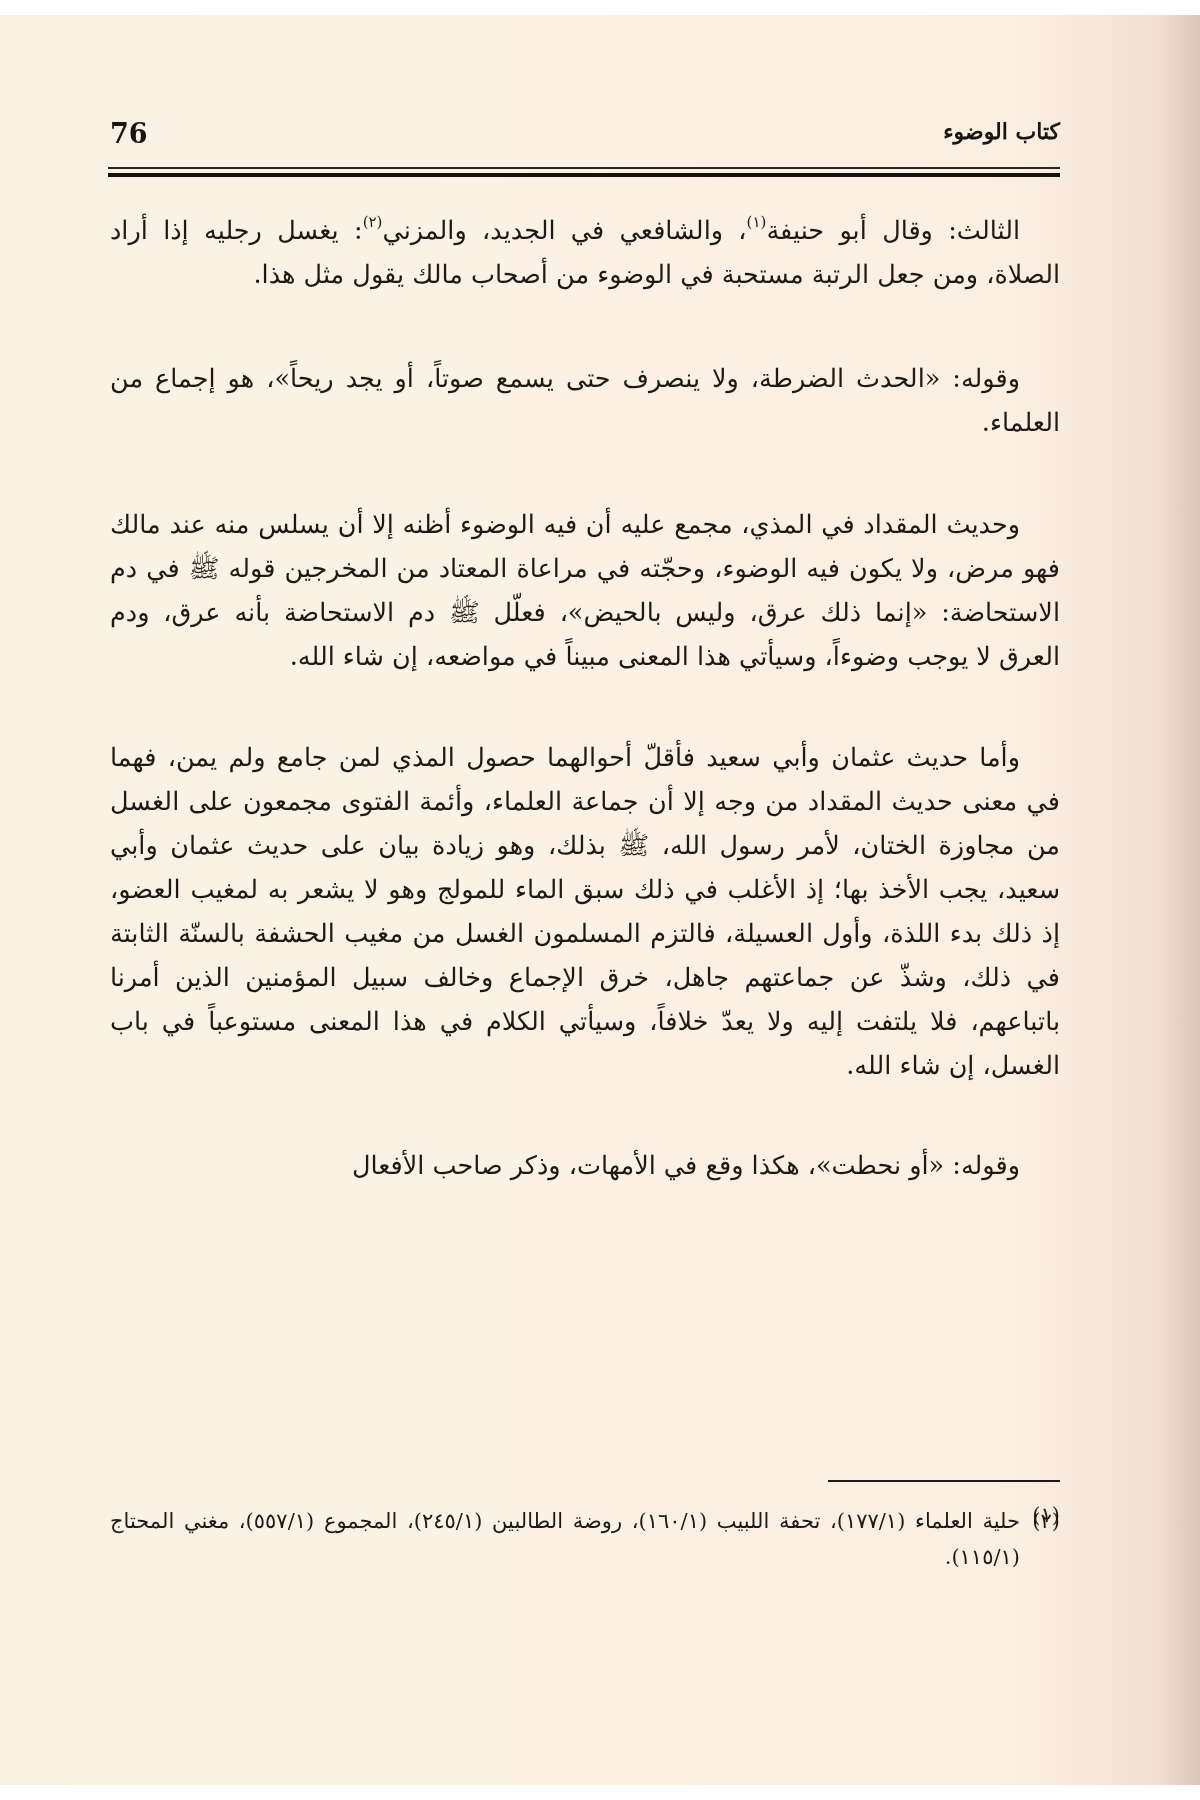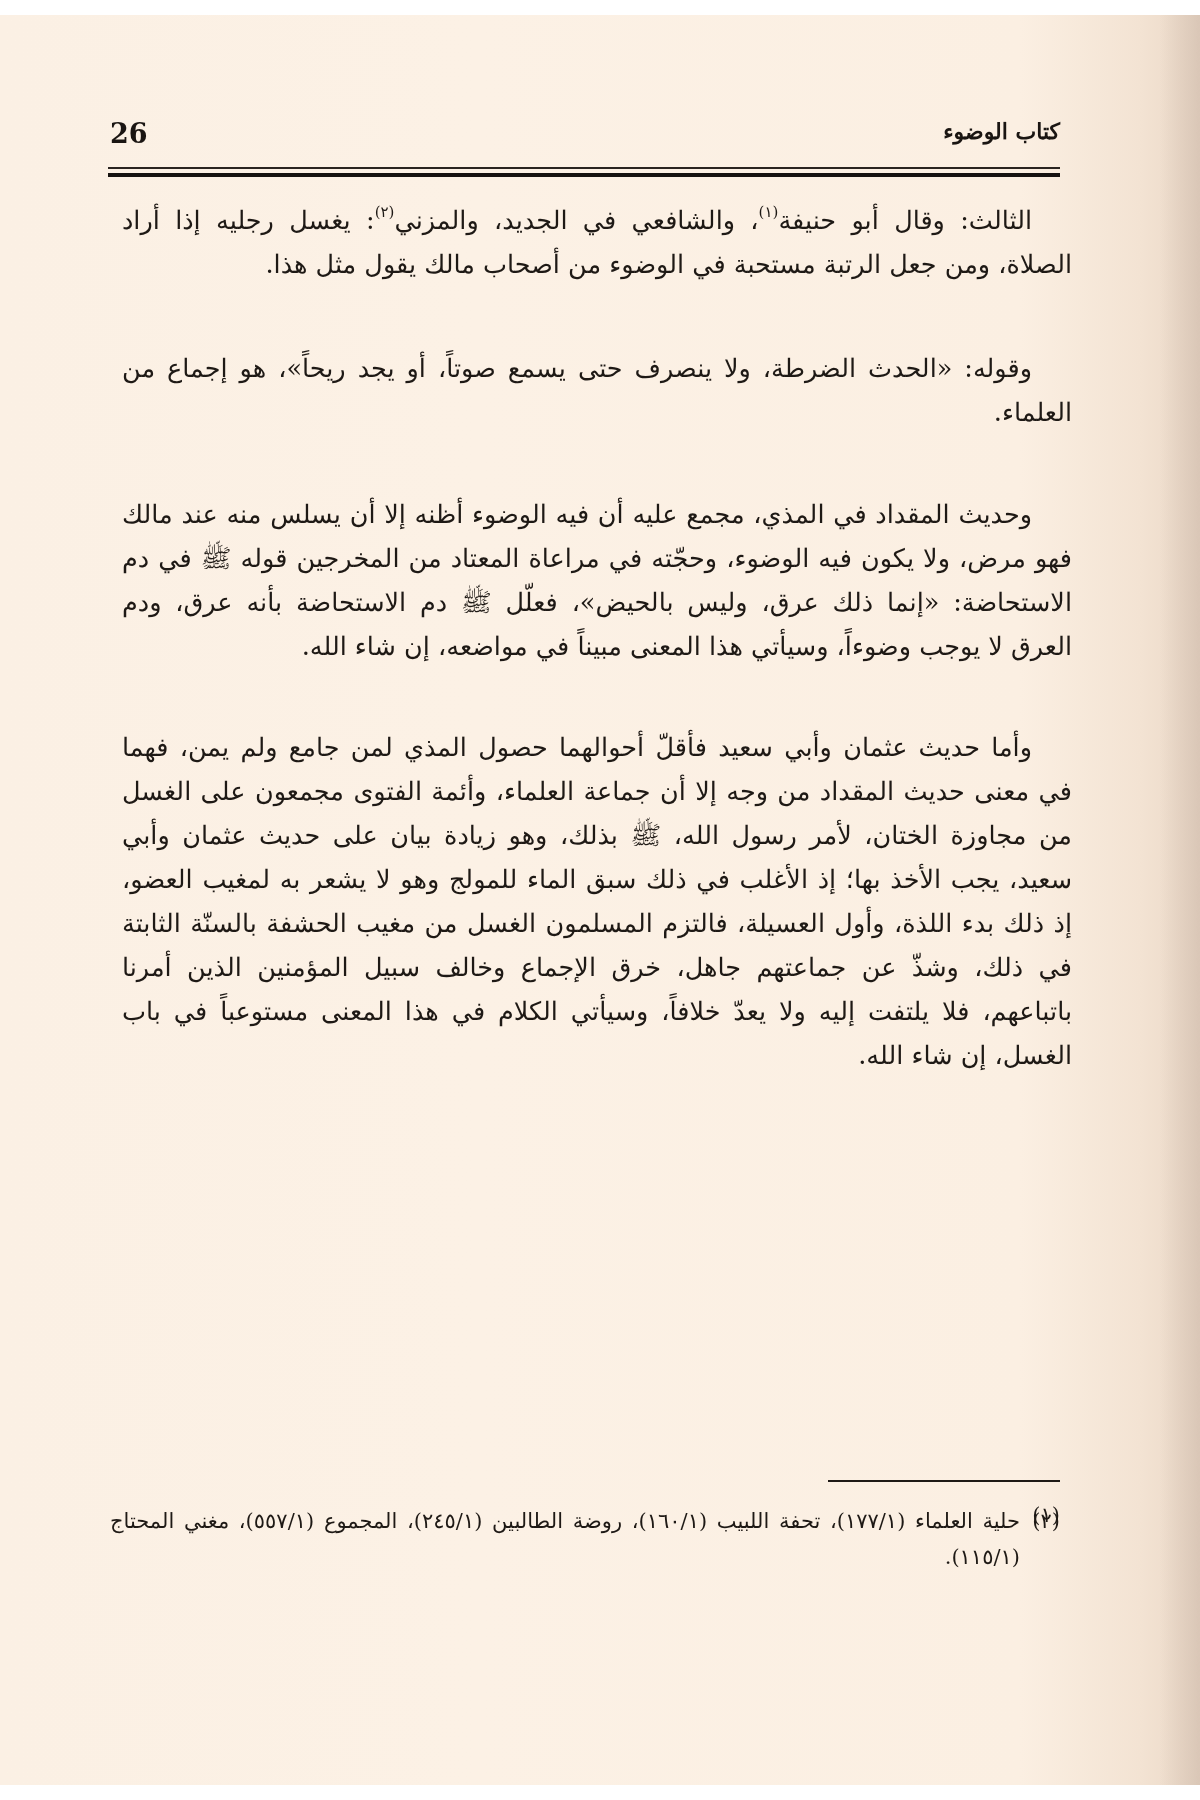--- a/index.html
+++ b/index.html
@@ -67,28 +67,27 @@
     left: 108px;
     width: 952px;
     top: 173px;
     height: 4px;
     background: #161210;
   }
   .body-text {
     position: absolute;
     left: 110px;
     width: 950px;
-    top: 198px;
+    top: 208px;
     direction: rtl;
     text-align: justify;
     text-align-last: right;
     color: #1e1915;
     font-size: 25.5px;
     line-height: 44px;
-    margin-left: 12px;
   }
   .para {
     margin: 0 0 55px 0;
     text-indent: 40px;
   }
   .para.p1 { margin-bottom: 60px; }
   .para.p2 { margin-bottom: 58px; }
   .para.p3 { margin-bottom: 57px; }
   .para.p4 { margin-bottom: 0; }
   .bold { font-weight: normal; }
@@ -130,30 +129,31 @@
 </style>
 </head>
 <body>
 
 <div class="page">
   <div class="gutter-shade"></div>
 </div>
 
 <div class="header">
   <span class="header-title">كتاب الوضوء</span>
-  <span class="page-number">26</span>
+  <span class="page-number">76</span>
 </div>
 <div class="rule-thin"></div>
 <div class="rule-thick"></div>
 
 <div class="body-text">
   <p class="para p1"><span>الثالث: وقال أبو حنيفة</span><sup class="fn">(١)</sup><span>، والشافعي في الجديد، والمزني</span><sup class="fn">(٢)</sup><span>: يغسل رجليه إذا أراد الصلاة، ومن جعل الرتبة مستحبة في الوضوء من أصحاب مالك يقول مثل هذا.</span></p>
   <p class="para p2"><span>وقوله: «</span><span class="bold">الحدث الضرطة، ولا ينصرف حتى يسمع صوتاً، أو يجد ريحاً</span><span>»، هو إجماع من العلماء.</span></p>
   <p class="para p3"><span>وحديث المقداد في المذي، مجمع عليه أن فيه الوضوء أظنه إلا أن يسلس منه عند مالك فهو مرض، ولا يكون فيه الوضوء، وحجّته في مراعاة المعتاد من المخرجين قوله ﷺ في دم الاستحاضة: «</span><span class="bold">إنما ذلك عرق، وليس بالحيض</span><span>»، فعلّل ﷺ دم الاستحاضة بأنه عرق، ودم العرق لا يوجب وضوءاً، وسيأتي هذا المعنى مبيناً في مواضعه، إن شاء الله.</span></p>
   <p class="para p4"><span>وأما حديث عثمان وأبي سعيد فأقلّ أحوالهما حصول المذي لمن جامع ولم يمن، فهما في معنى حديث المقداد من وجه إلا أن جماعة العلماء، وأئمة الفتوى مجمعون على الغسل من مجاوزة الختان، لأمر رسول الله، ﷺ بذلك، وهو زيادة بيان على حديث عثمان وأبي سعيد، يجب الأخذ بها؛ إذ الأغلب في ذلك سبق الماء للمولج وهو لا يشعر به لمغيب العضو، إذ ذلك بدء اللذة، وأول العسيلة، فالتزم المسلمون الغسل من مغيب الحشفة بالسنّة الثابتة في ذلك، وشذّ عن جماعتهم جاهل، خرق الإجماع وخالف سبيل المؤمنين الذين أمرنا باتباعهم، فلا يلتفت إليه ولا يعدّ خلافاً، وسيأتي الكلام في هذا المعنى مستوعباً في باب الغسل، إن شاء الله.</span></p>
+  <p class="para p5" style="margin-top:56px"><span>وقوله: «</span><span class="bold">أو نحطت</span><span>»، هكذا وقع في الأمهات، وذكر صاحب الأفعال</span></p>
 </div>
 
 <div class="footnote-rule"></div>
 
 <div class="footnotes">
   <div class="footnote">
     <span class="footnote-num">(١)</span>
   </div>
   <div class="footnote">
     <span class="footnote-num">(٢)</span>

